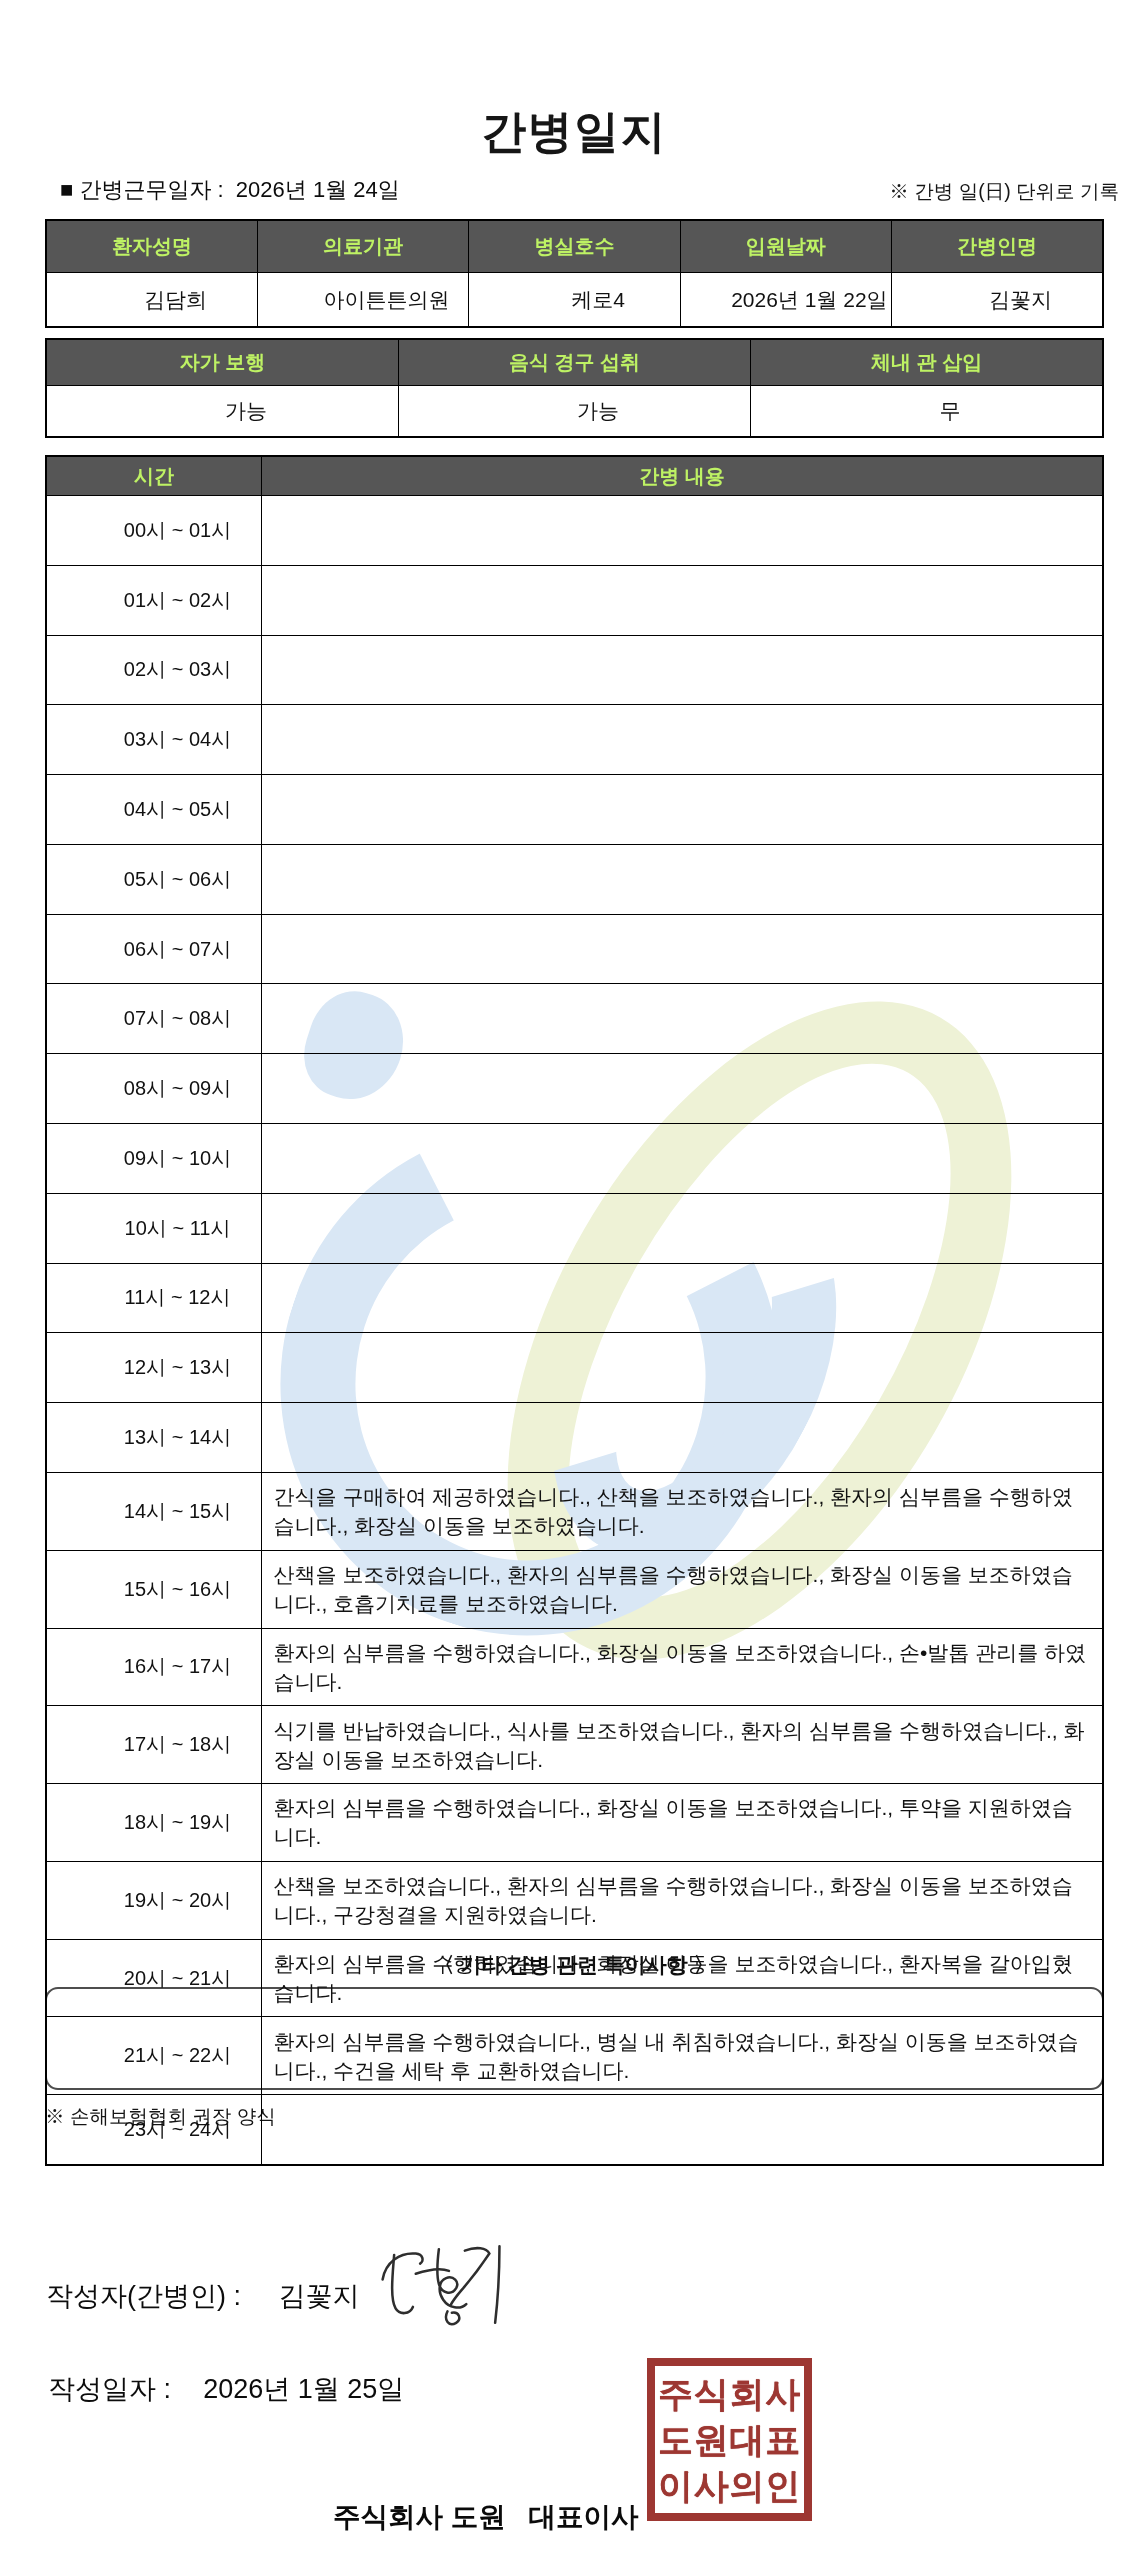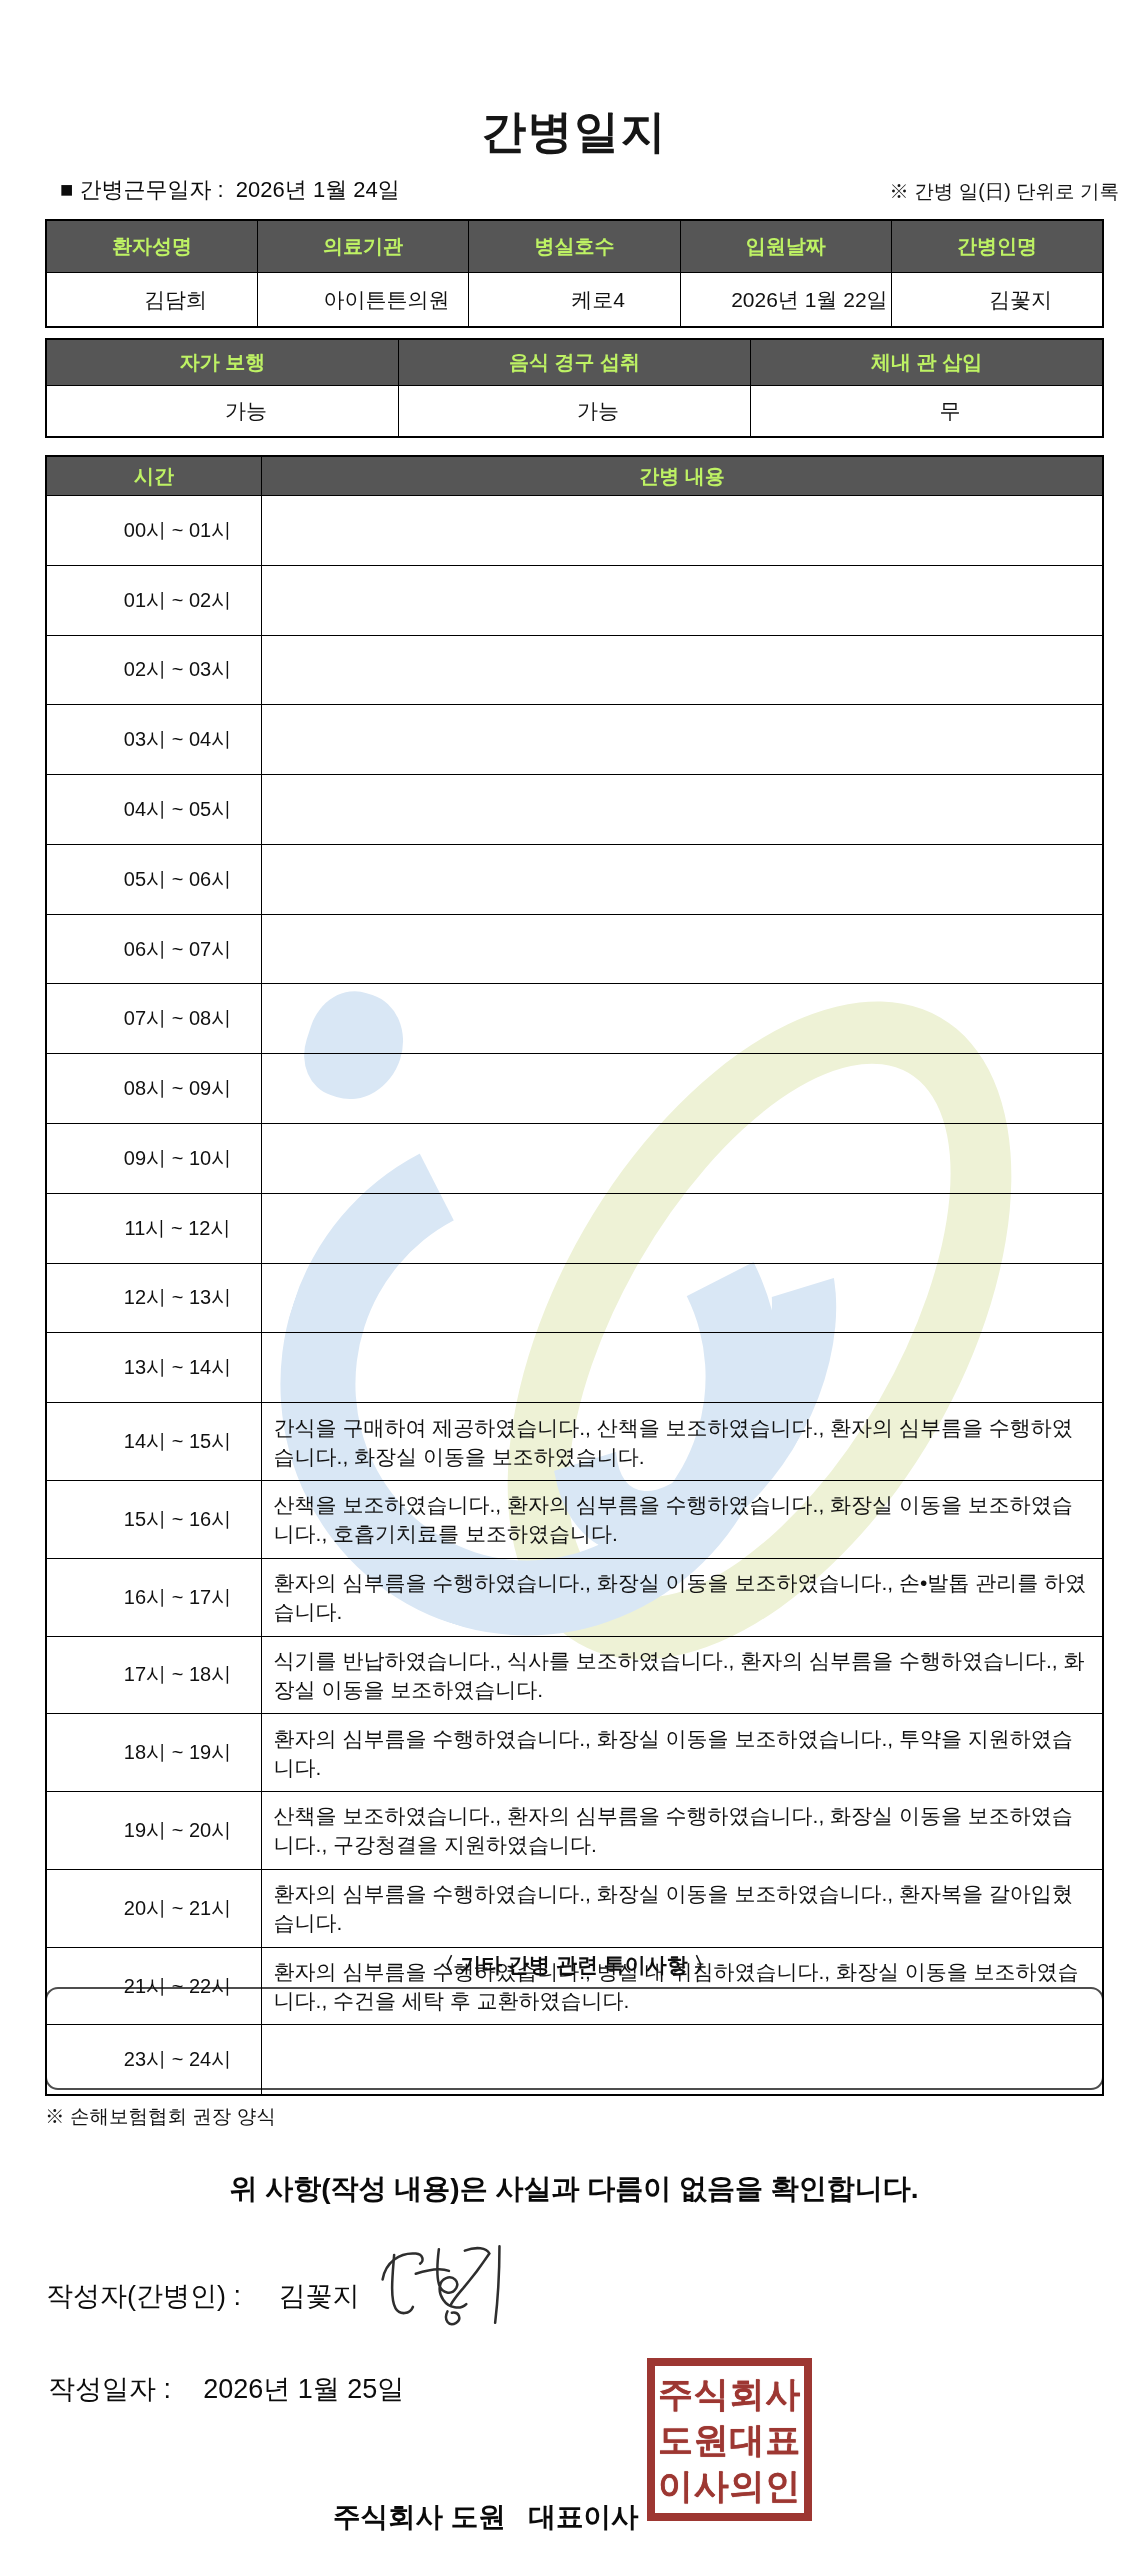--- a/index.html
+++ b/index.html
@@ -239,20 +239,24 @@
         <tr>
           <td class="time">08시 ~ 09시</td>
           <td class="content"></td>
         </tr>
 
         <tr>
           <td class="time">09시 ~ 10시</td>
           <td class="content"></td>
         </tr>
 
+        <tr>
+          <td class="time">10시 ~ 11시</td>
+          <td class="content"></td>
+        </tr>
 
         <tr>
           <td class="time">11시 ~ 12시</td>
           <td class="content"></td>
         </tr>
 
         <tr>
           <td class="time">12시 ~ 13시</td>
           <td class="content"></td>
         </tr>
@@ -308,21 +312,20 @@
           <td class="content"></td>
         </tr>
       </tbody>
   </table>
 
   <div class="special-title">〈 기타 간병 관련 특이사항 〉</div>
   <div class="special-box"></div>
 
   <div class="form-note">※ 손해보험협회 권장 양식</div>
 
-  <div class="confirmation">위 사항(작성 내용)은 사실과 다름이 없음을 확인합니다.</div>
 
   <div class="writer-line">
     <span>작성자(간병인) :</span>
     <span class="name">김꽃지</span>
   </div>
 
   <svg class="sig" width="134" height="101" viewBox="0 0 185 140">
     <g fill="none" stroke="#2e2e2e" stroke-width="3.5" stroke-linecap="round">
       <path d="M6,52 C10,28 30,14 52,16 C62,17 64,26 58,30"></path>
       <path d="M22,18 C20,44 16,78 24,92 C30,102 44,100 48,90"></path>

